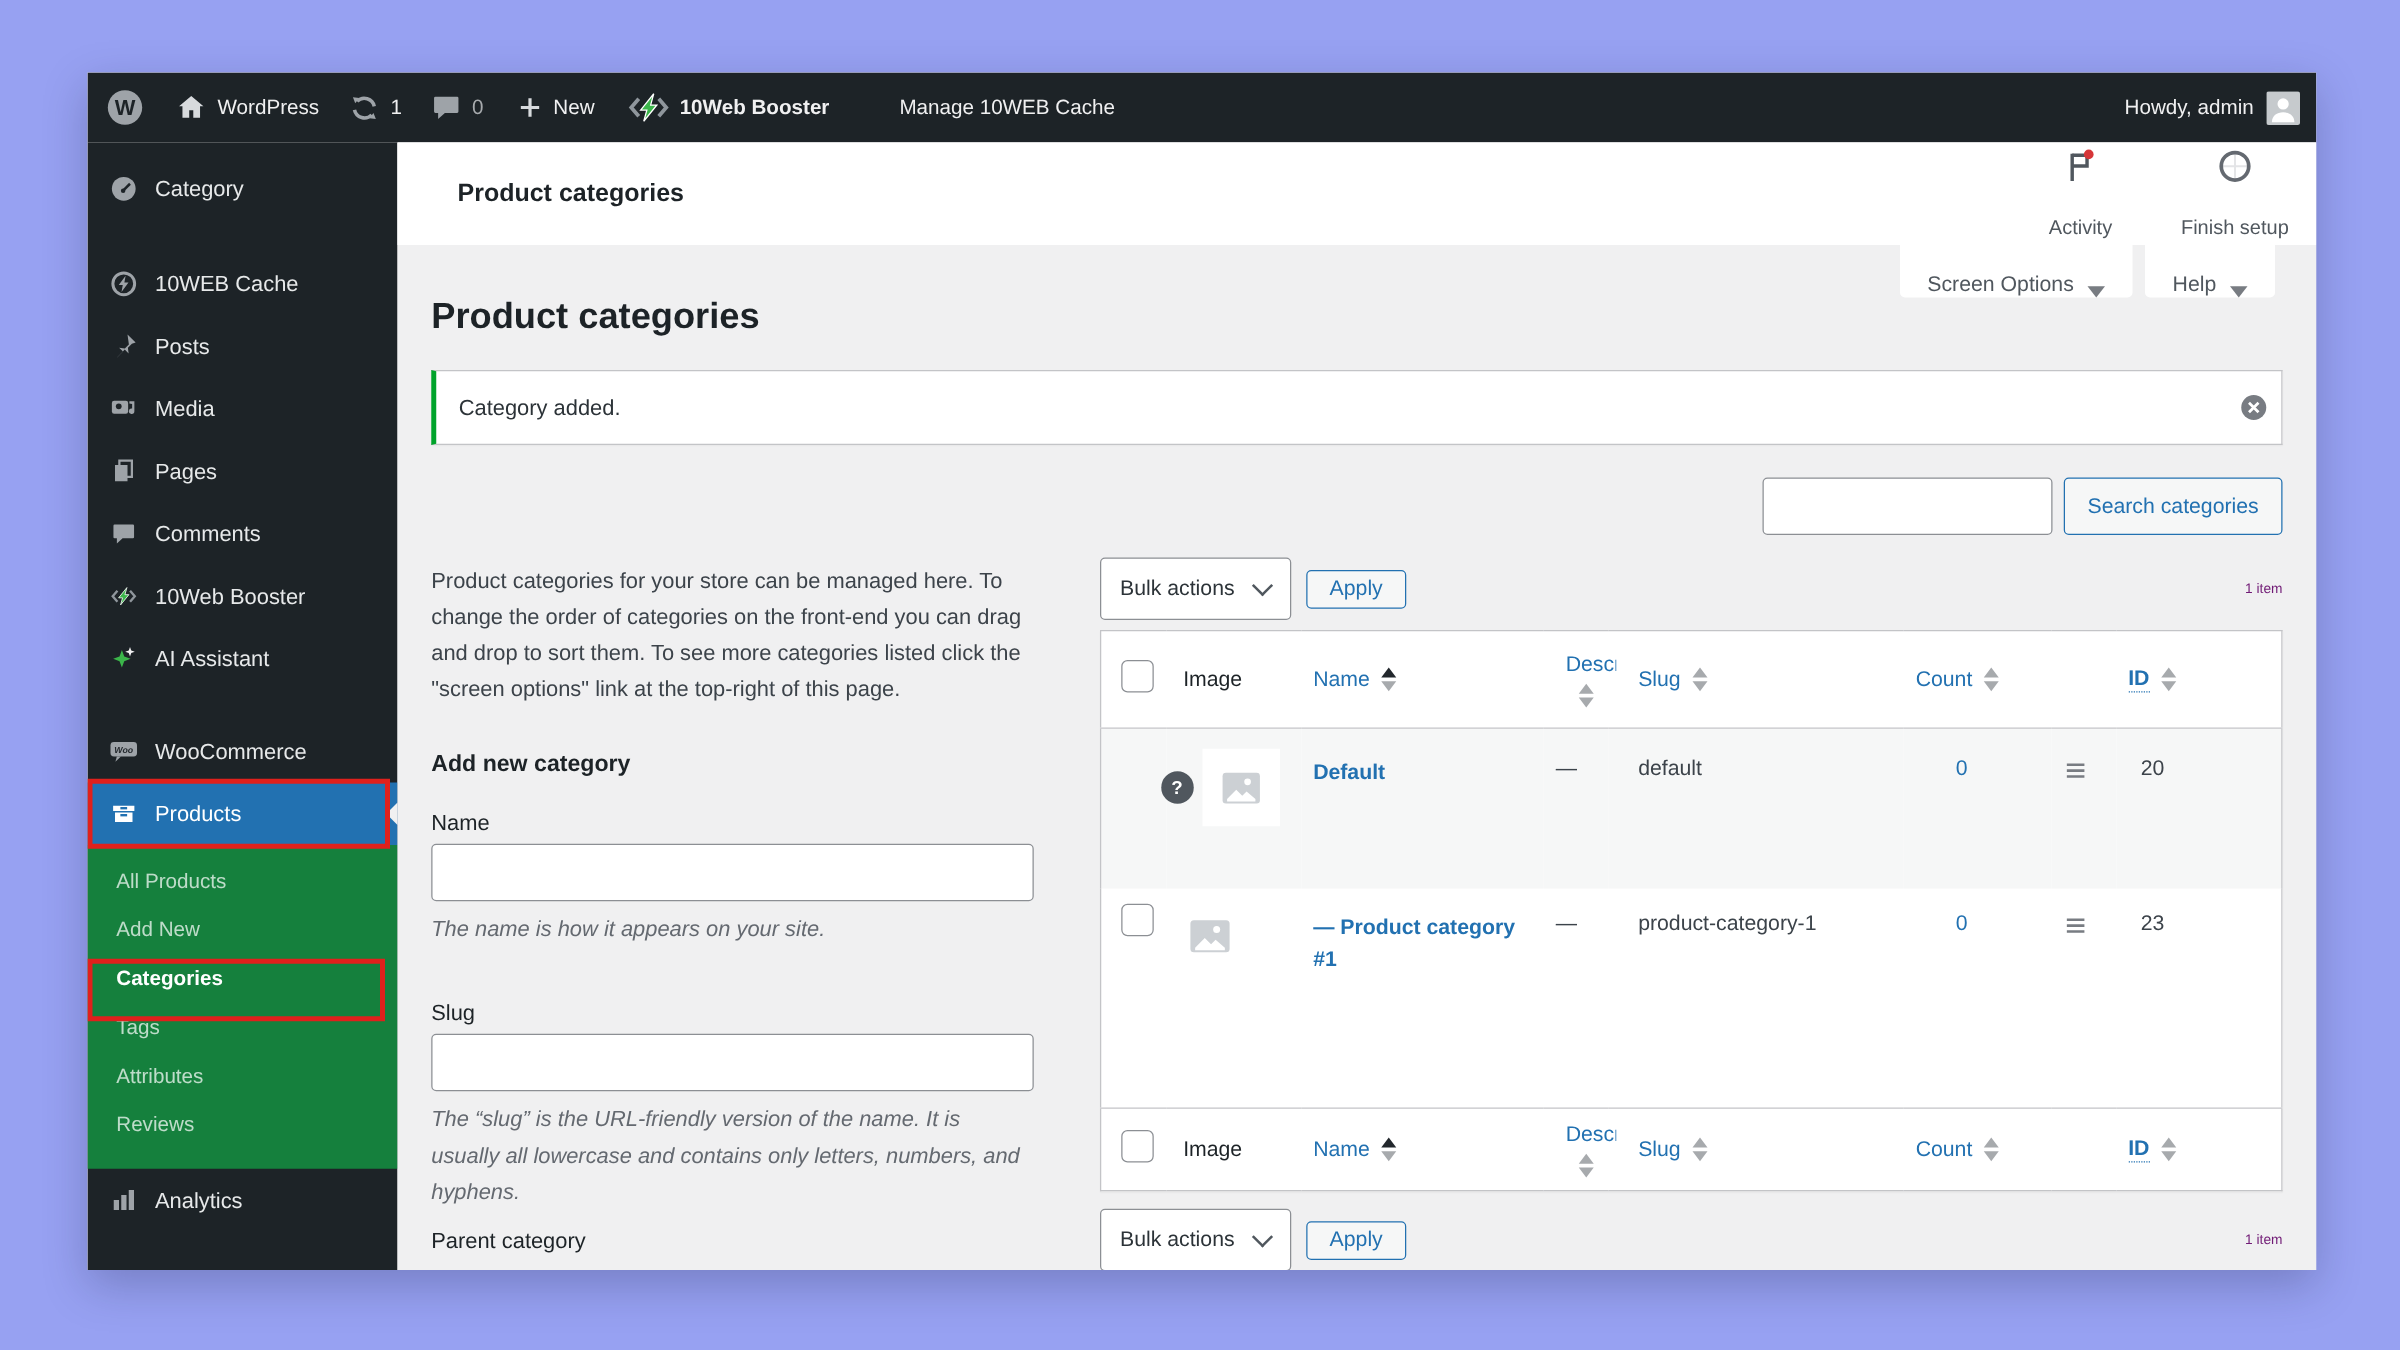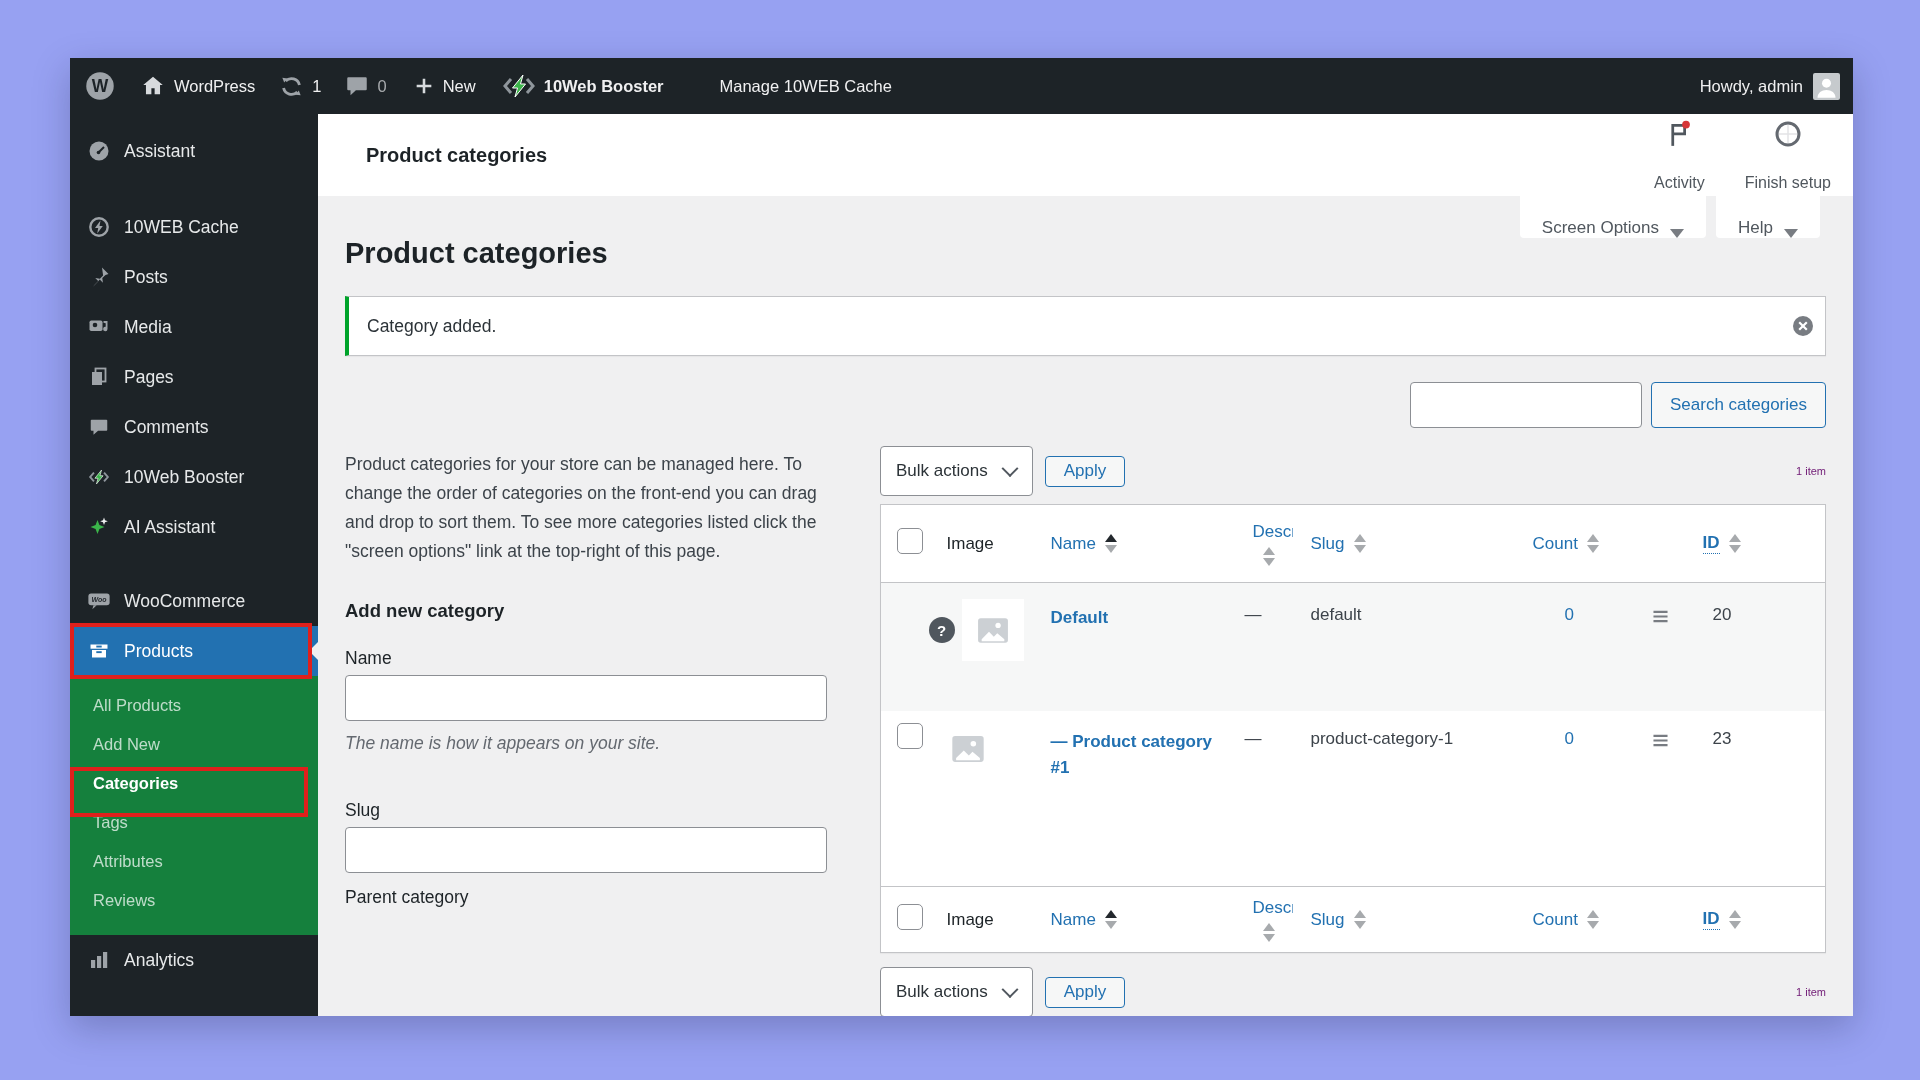--- a/index.html
+++ b/index.html
@@ -38,21 +38,21 @@
   .annotation { position:absolute; border:4px solid #e0201c; pointer-events:none; z-index:6; }
   #ann-products { left:0; top:509px; width:242px; height:56px; }
   #ann-categories { left:0; top:653px; width:238px; height:50px; }
 
   .content { flex:1; min-width:0; background:#f0f0f1; position:relative; }
   .content-header { height:82px; background:#fff; display:flex; align-items:center;
                     justify-content:space-between; padding:0 22px 0 48px; }
   .ch-title { font-size:20px; font-weight:700; color:#1d2327; }
   .ch-actions { display:flex; gap:40px; }
   .ch-action { display:flex; flex-direction:column; align-items:center; gap:21px;
-               font-size:16px; color:#50575e; position:relative; cursor:pointer; }
+               font-size:16px; color:#50575e; position:relative; cursor:pointer;margin-left:15px; }
   .tabs { position:absolute; top:82px; right:33px; display:flex; gap:10px; z-index:3; }
   .tab { background:#fff; height:42px; display:flex; align-items:flex-end; gap:11px; padding:0 22px;
          font-size:17px; color:#50575e; border-radius:0 0 4px 4px; cursor:pointer; }
   .tri-down { width:0; height:0; border-left:7px solid transparent; border-right:7px solid transparent;
               border-top:9px solid #787c82; }
 
   .page { padding:0 27px; }
   .page-title { font-size:29px; font-weight:600; color:#1d2327; margin-top:40px; line-height:34px; }
 
   .notice { margin-top:26px; background:#fff; border:1px solid #c3c4c7; border-left:4px solid #00a32a;
@@ -214,21 +214,21 @@
       <aside class="sidebar">
         <ul class="menu">
           <li class="mi sep-after">
             <span class="mi-icon">
               <svg width="24" height="24" viewBox="0 0 24 24">
                   <circle cx="12" cy="12" r="9.5" fill="#9ea3a8"></circle>
                   <path d="M11.5 13.5L17 8" stroke="#1d2327" stroke-width="2"></path>
                   <circle cx="11.5" cy="13.5" r="1.8" fill="#1d2327"></circle>
                 </svg>
             </span>
-            <span>Assistant</span>
+            <span>Category</span>
           </li>
           <li class="mi">
             <span class="mi-icon">
               <svg width="24" height="24" viewBox="0 0 24 24">
                   <circle cx="12" cy="12" r="8.7" fill="none" stroke="#9ea3a8" stroke-width="2.4"></circle>
                   <path fill="#9ea3a8" d="M13.5 5.5L8 13h3.2l-1 5.5L15.8 11h-3.3z"></path>
                 </svg>
             </span>
             <span>10WEB Cache</span>
           </li>
@@ -390,20 +390,21 @@
           <div class="columns">
 
             <div class="form-col">
               <p class="intro">Product categories for your store can be managed here. To change the order of categories on the front-end you can drag and drop to sort them. To see more categories listed click the "screen options" link at the top-right of this page.</p>
               <h2 class="add-heading">Add new category</h2>
               <label class="field-label lbl-name">Name</label>
               <input class="text-input" type="text" style="">
               <p class="field-help">The name is how it appears on your site.</p>
               <label class="field-label lbl-slug">Slug</label>
               <input class="text-input" type="text" style="">
+              <p class="field-help">The “slug” is the URL-friendly version of the name. It is usually all lowercase and contains only letters, numbers, and hyphens.</p>
               <label class="field-label lbl-parent">Parent category</label>
             </div>
 
             <div class="table-col">
               <div class="tablenav top">
                 <div class="select">
                   <span>Bulk actions</span>
                 </div>
                 <button class="btn-secondary apply-btn">Apply</button>
                 <span class="item-count">1 item</span>

